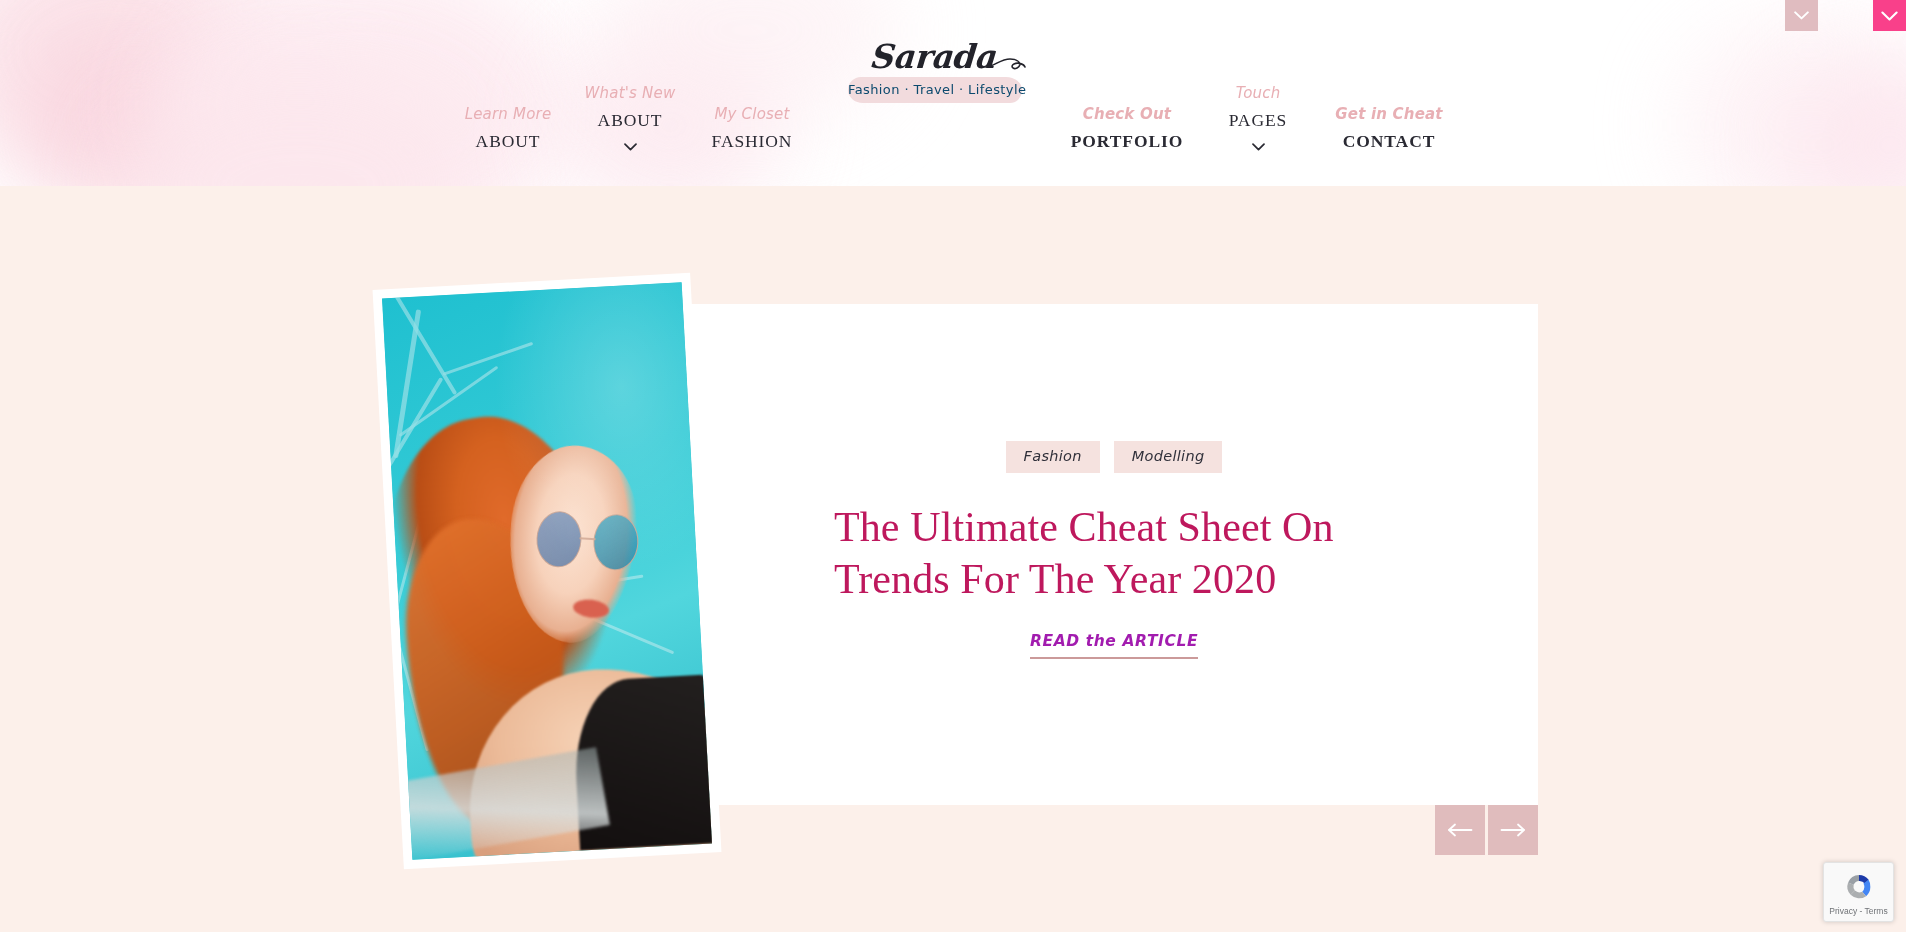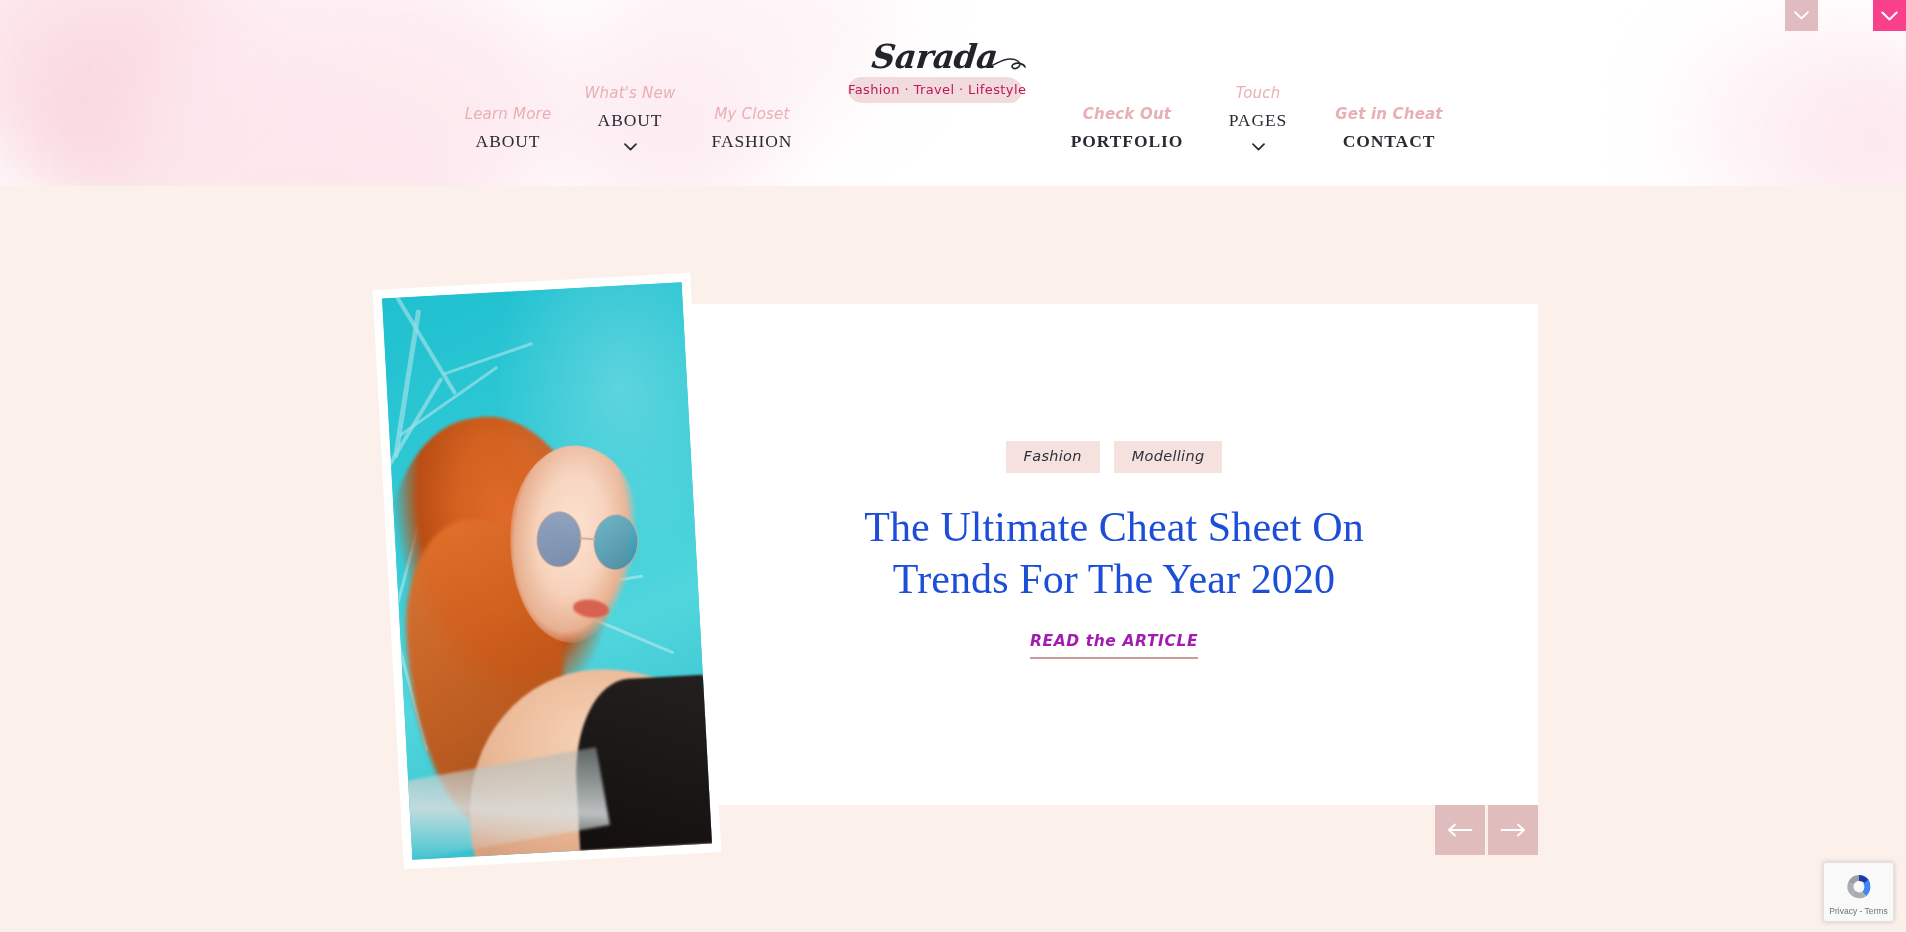--- a/index.html
+++ b/index.html
@@ -146,21 +146,21 @@
   .logo-tag {
     position: absolute;
     top: 0; left: 0;
     width: 174px;
     height: 38px;
     line-height: 26px;
     text-align: center;
     font-family: "DejaVu Sans", sans-serif;
     font-size: 13px;
     letter-spacing: .4px;
-    color: #be185d;
+    color: #0c4a6e;
     white-space: nowrap;
   }
 
   
   .topright {
     position: absolute;
     top: 0;
     right: 0;
     display: flex;
     align-items: flex-start;
@@ -223,22 +223,22 @@
     line-height: 1;
     cursor: pointer;
     white-space: nowrap;
   }
   .hero-title {
     font-family: "Liberation Serif", serif;
     font-weight: 400;
     font-size: 42px;
     line-height: 1.26;
     letter-spacing: .1px;
-    color: #1d4ed8;
-    text-align: center;
+    color: #be185d;
+    text-align: left;
     max-width: 560px;
     cursor: pointer;
   }
   .read-link {
     margin-top: 26px;
     display: inline-block;
     position: relative;
     font-family: "DejaVu Sans", sans-serif;
     font-style: italic;
     font-weight: 700;

